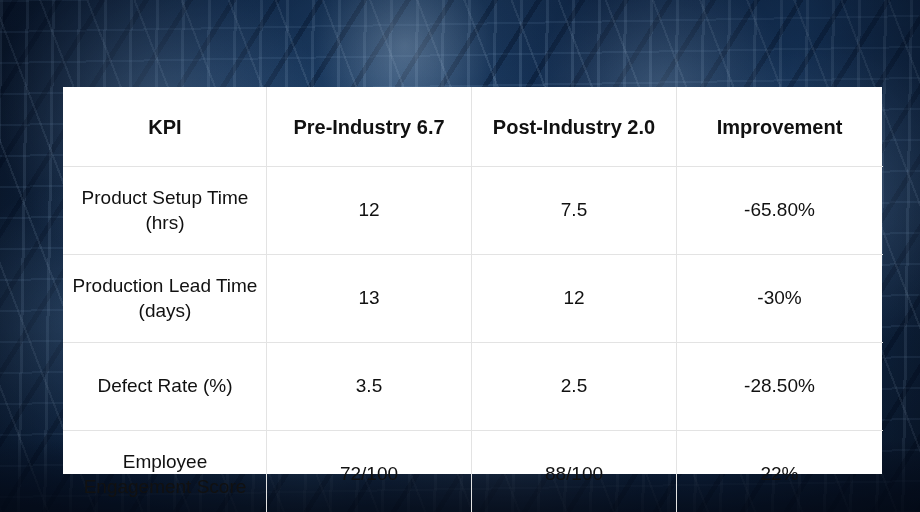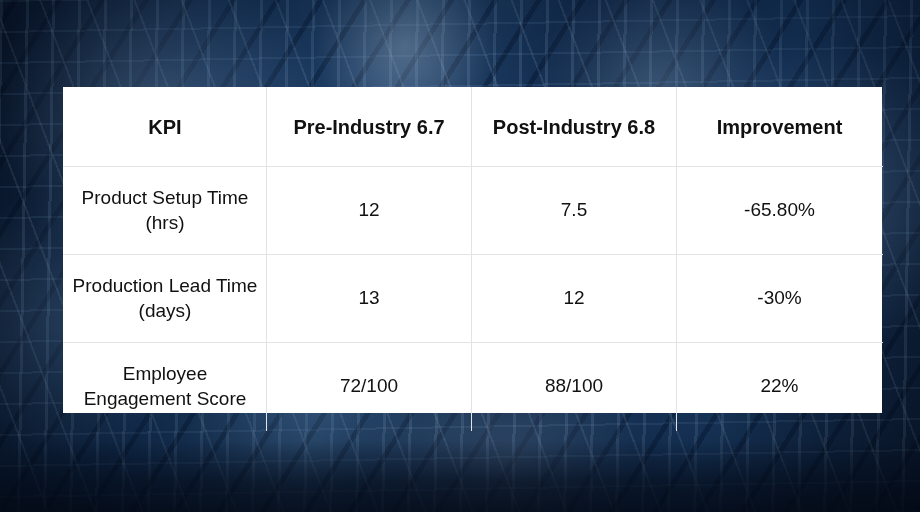--- a/index.html
+++ b/index.html
@@ -80,21 +80,21 @@
     background: linear-gradient(180deg, rgba(23,64,112,0.30), rgba(11,32,64,0.34));
     mix-blend-mode: multiply;
   }
 
   
   .table-card {
     position: absolute;
     left: 63px;
     top: 87px;
     width: 819px;
-    height: 326px;
+    height: 387px;
     background: #ffffff;
     box-sizing: border-box;
   }
 
   table.kpi-table {
     width: 100%;
     height: 100%;
     border-collapse: collapse;
     table-layout: fixed;
   }
@@ -151,38 +151,44 @@
       <colgroup>
         <col class="c-kpi">
         <col class="c-pre">
         <col class="c-post">
         <col class="c-impr">
       </colgroup>
       <thead>
         <tr>
           <th>KPI</th>
           <th>Pre-Industry 6.7</th>
-          <th>Post-Industry 6.8</th>
+          <th>Post-Industry 2.0</th>
           <th>Improvement</th>
         </tr>
       </thead>
       <tbody>
         <tr>
           <td class="kpi-name">Product Setup Time (hrs)</td>
           <td>12</td>
           <td>7.5</td>
           <td>-65.80%</td>
         </tr>
         <tr>
           <td class="kpi-name">Production Lead Time (days)</td>
           <td>13</td>
           <td>12</td>
           <td>-30%</td>
         </tr>
         <tr>
+          <td class="kpi-name">Defect Rate (%)</td>
+          <td>3.5</td>
+          <td>2.5</td>
+          <td>-28.50%</td>
+        </tr>
+        <tr>
           <td class="kpi-name">Employee Engagement Score</td>
           <td>72/100</td>
           <td>88/100</td>
           <td>22%</td>
         </tr>
       </tbody>
     </table>
   </div>
 
 </div>

